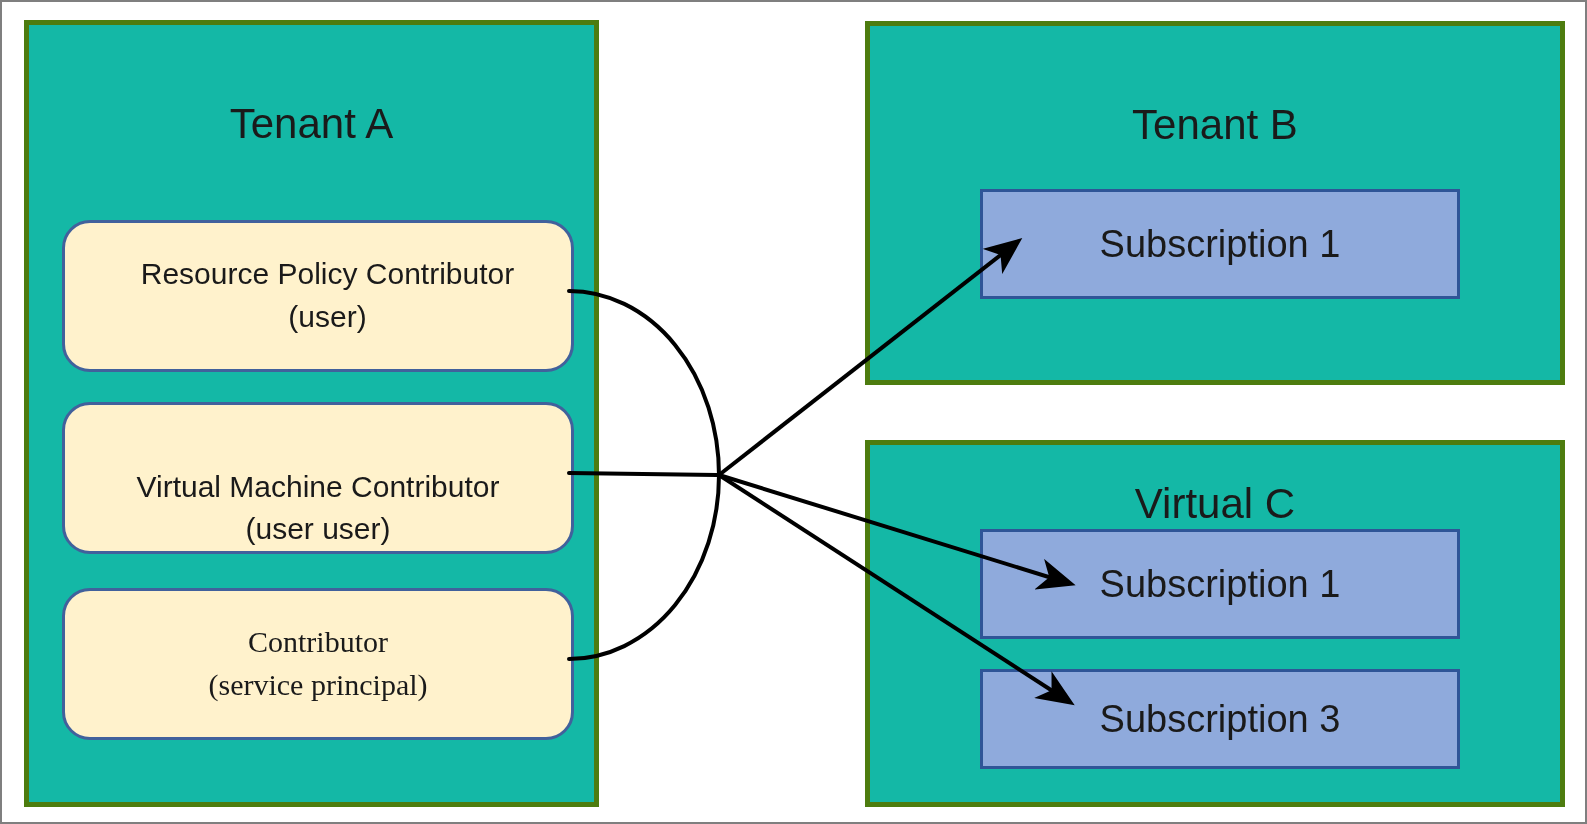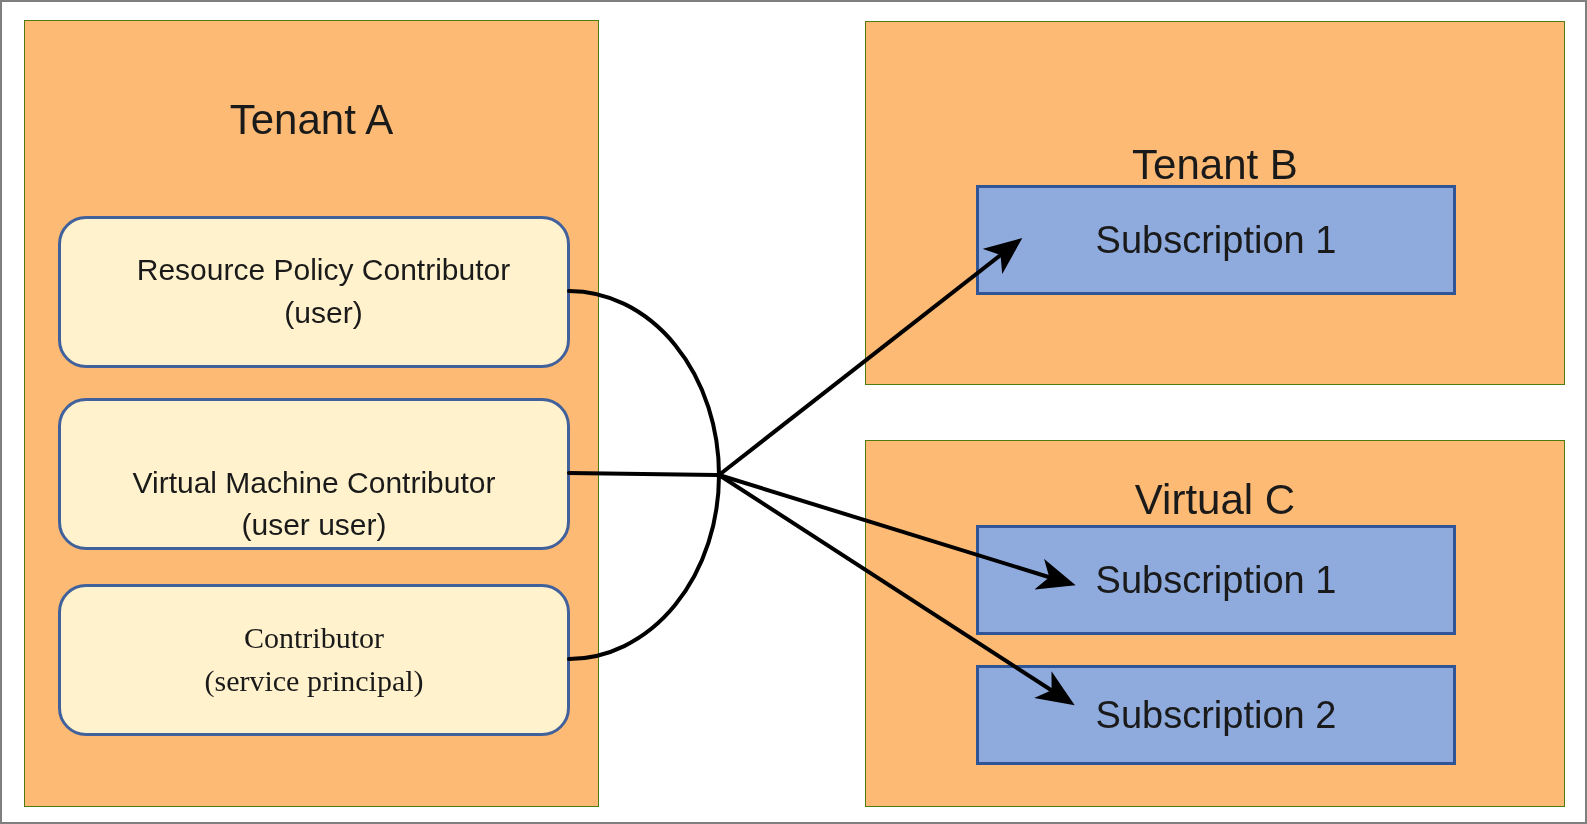--- a/index.html
+++ b/index.html
@@ -13,38 +13,38 @@
     width: 1587px;
     height: 824px;
     background: #ffffff;
     border: 2px solid #7f7f7f;
     box-sizing: border-box;
     overflow: hidden;
     color: #1a1a1a;
   }
   .tenant {
     position: absolute;
-    background: #fdba74;
-    border: 1px solid #4d7c0f;
+    background: #14b8a6;
+    border: 5px solid #4d7c0f;
     box-sizing: border-box;
   }
   .tenant-a { left: 22px;  top: 18px;  width: 575px; height: 787px; }
   .tenant-b { left: 863px; top: 19px;  width: 700px; height: 364px; }
   .tenant-c { left: 863px; top: 438px; width: 700px; height: 367px; }
   .tenant-title {
     position: absolute;
     left: 0; right: 0;
     text-align: center;
     font-size: 42px;
     line-height: 1.1;
     color: #1a1a1a;
     white-space: nowrap;
   }
   .tenant-a .tenant-title { top: 76px; }
-  .tenant-b .tenant-title { top: 76px; margin-top: 44px; }
+  .tenant-b .tenant-title { top: 76px; }
   .tenant-c .tenant-title { top: 36px; }
   .role-box {
     position: absolute;
     left: 33px;
     width: 512px;
     height: 152px;
     background: #fff2cc;
     border: 3px solid #41619c;
     border-radius: 28px;
     box-sizing: border-box;
@@ -111,21 +111,21 @@
       <span>Subscription 1</span>
     </div>
   </div>
 
   <div class="tenant tenant-c">
     <div class="tenant-title">Virtual C</div>
     <div class="subscription sub-c1">
       <span>Subscription 1</span>
     </div>
     <div class="subscription sub-c2">
-      <span>Subscription 2</span>
+      <span>Subscription 3</span>
     </div>
   </div>
 
   <svg class="connector-layer" viewBox="0 0 1587 824" xmlns="http://www.w3.org/2000/svg">
     <defs>
       <marker id="arrowhead" markerWidth="10" markerHeight="8" refX="7.5" refY="4" orient="auto" markerUnits="strokeWidth">
         <path d="M0,0 L9.5,4 L0,8 L2.6,4 Z" fill="#000000"></path>
       </marker>
     </defs>
 

